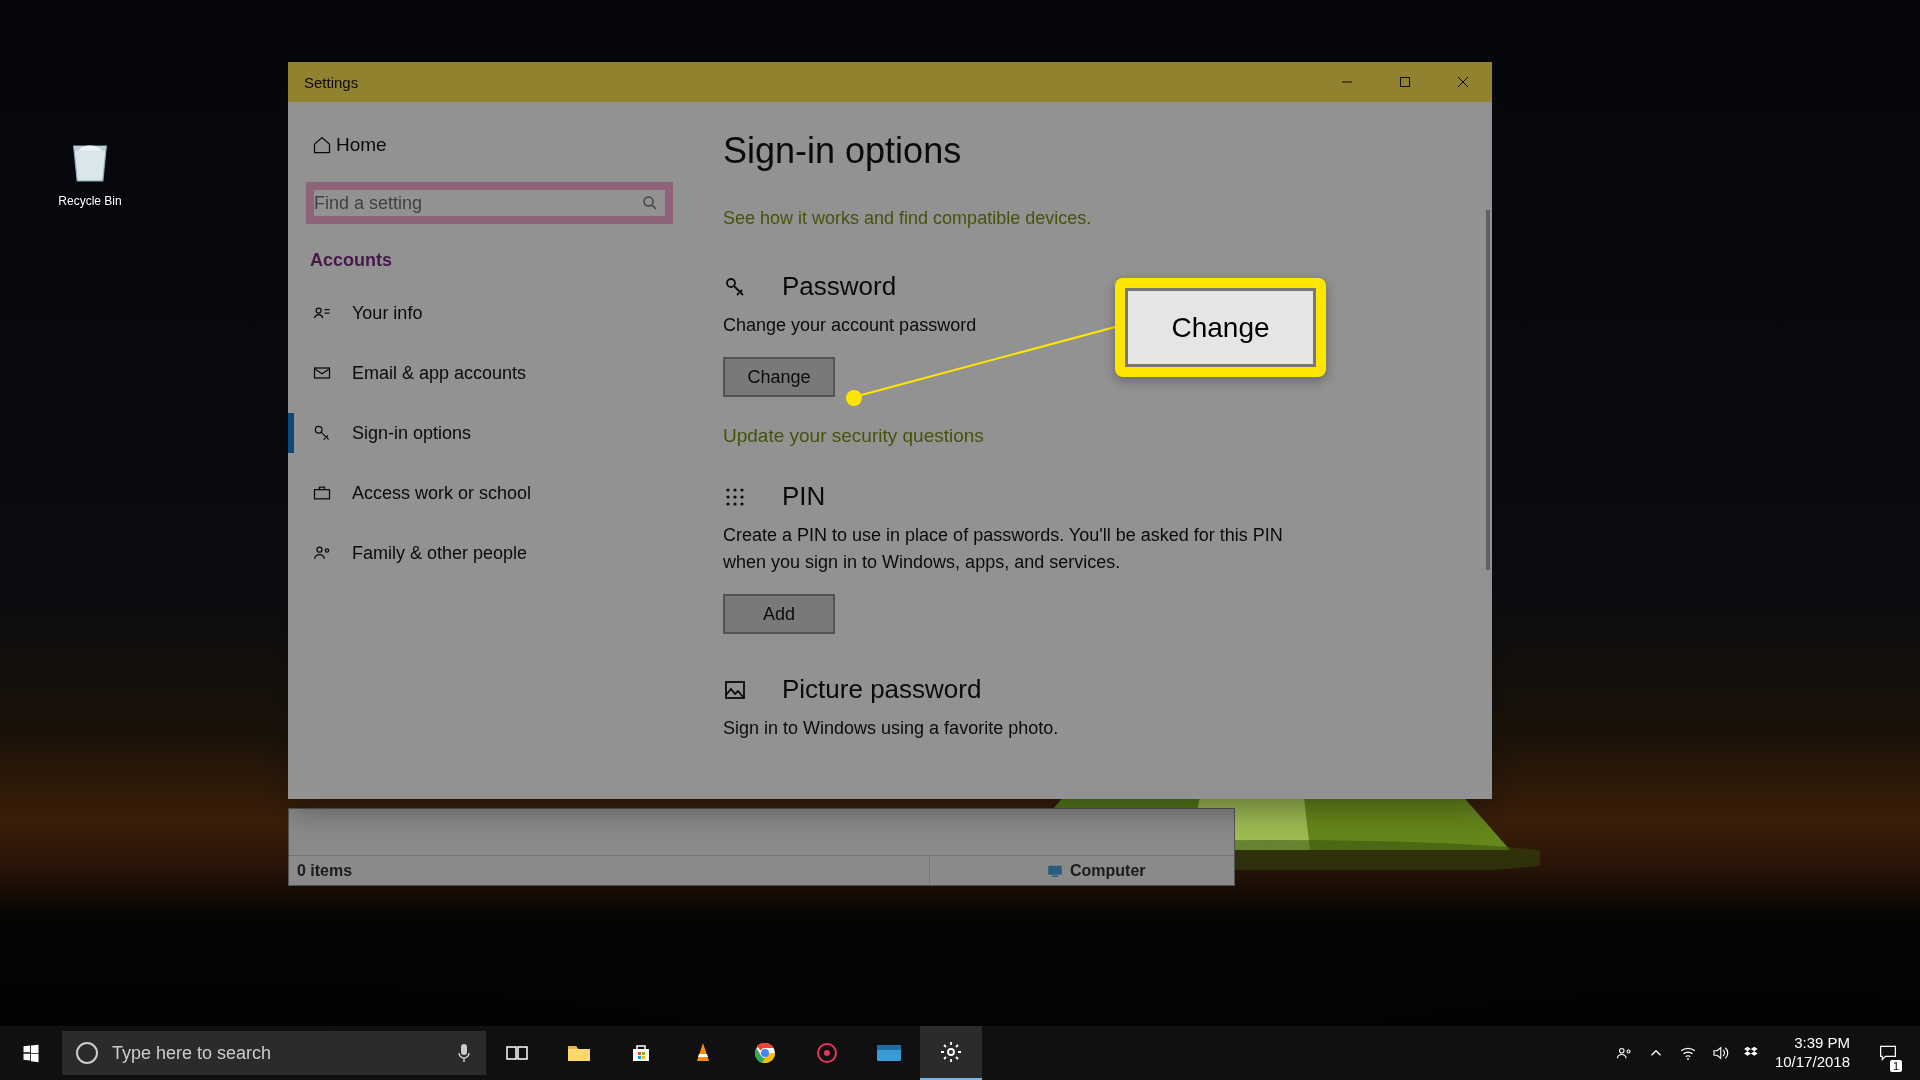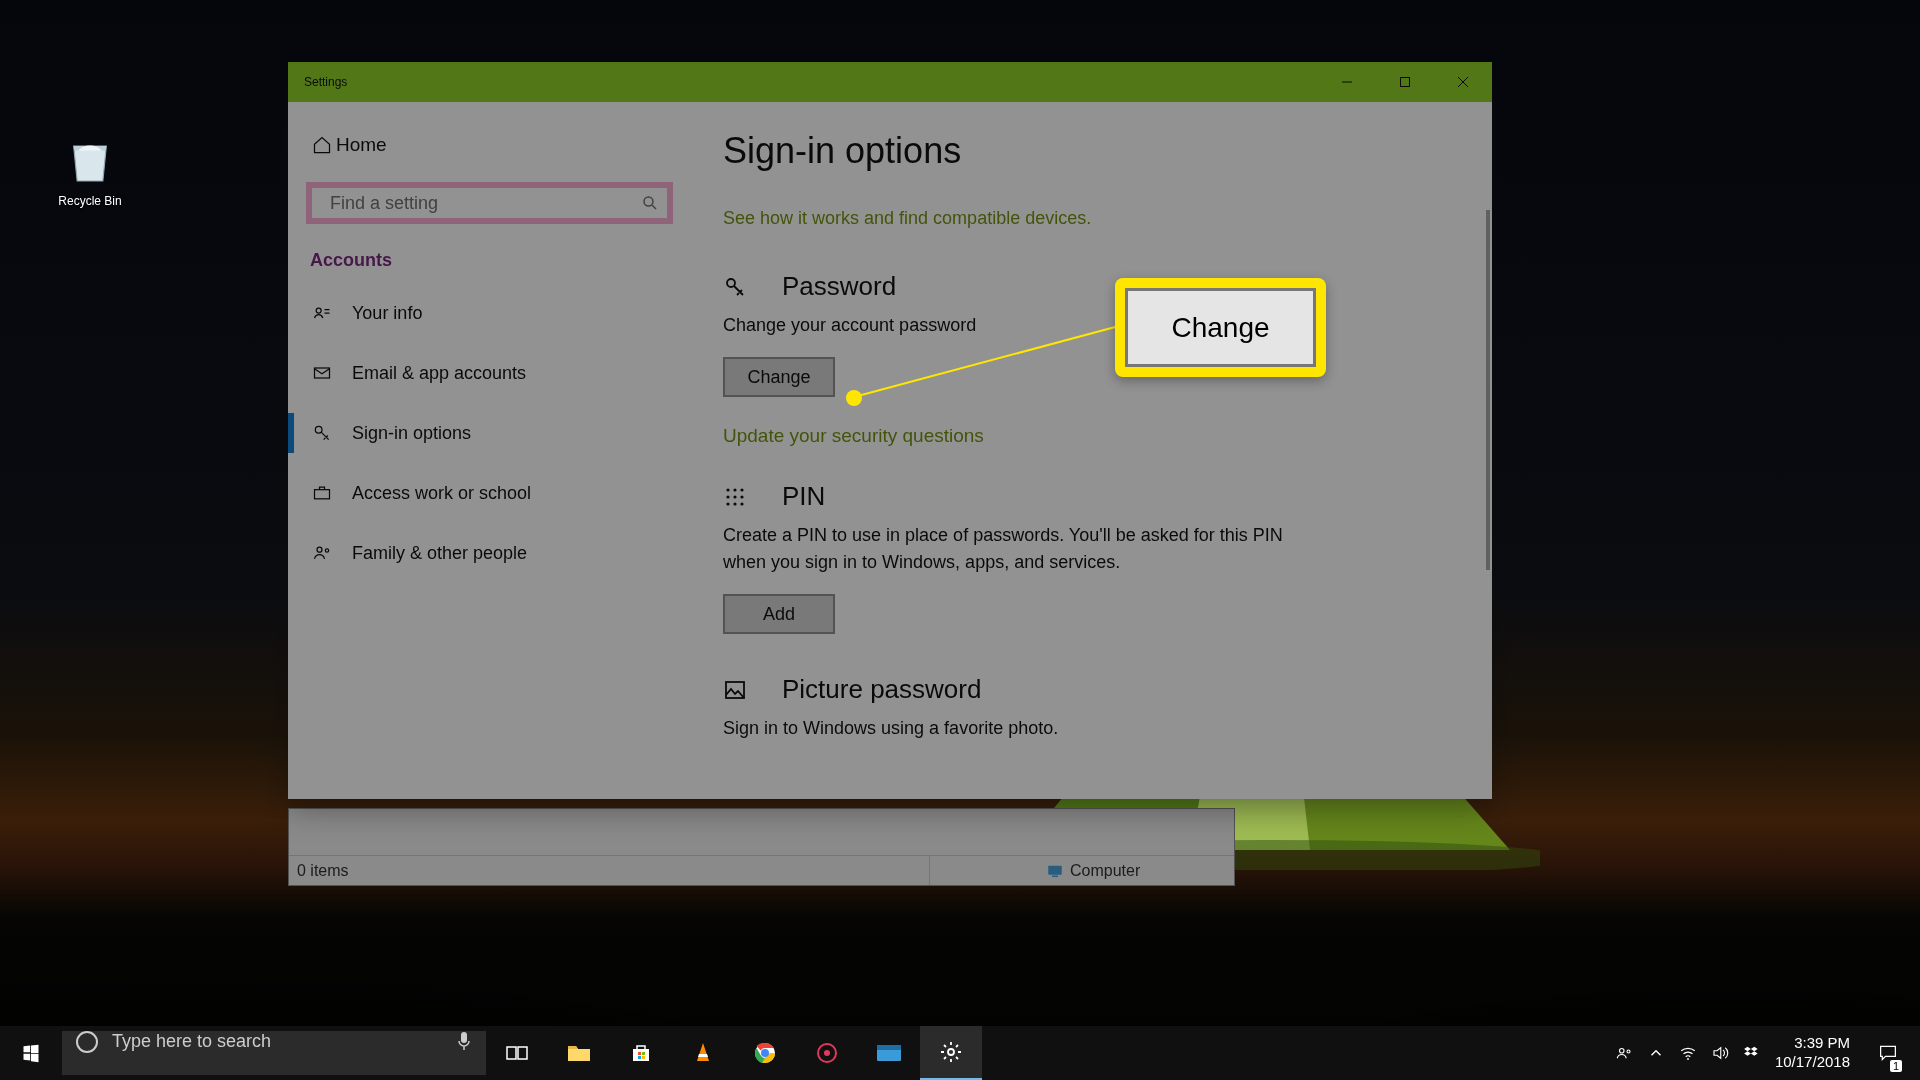--- a/index.html
+++ b/index.html
@@ -47,51 +47,51 @@
 
   
   .explorer-strip {
     position: absolute; left: 288px; top: 808px; width: 947px; height: 78px;
     background: #f0f0f0; border: 1px solid #888;
     filter: brightness(.58) contrast(.92);
   }
   .explorer-status {
     position: absolute; left:0; right:0; bottom:0; height:30px;
     background:#f0f0f0; border-top:1px solid #c8c8c8;
-    display:flex; align-items:center; font-size:16px; color:#222;
+    display:flex; align-items:center; font-size:16px; color:#222;font-weight:bold;
   }
   .explorer-status .items { padding-left:8px; flex:0 0 640px; }
   .explorer-status .divider { width:1px; height:100%; background:#c8c8c8; }
   .explorer-status .pc { display:flex; gap:6px; padding-left:116px; }
   .explorer-status .pc svg { width:18px; height:18px; }
 
   
   .settings-window {
     position: absolute; left: 288px; top: 62px; width: 1204px; height: 737px;
     background: #fff;
     box-shadow: 0 10px 30px rgba(0,0,0,.4);
     display:flex; flex-direction:column;
     filter: brightness(.58) contrast(.92);
   }
   .titlebar {
     height: 40px; display:flex; align-items:center; padding-left:16px;
-    color:#000; font-size:12px; background:#84cc16;
+    color:#000; font-size:15px; background:#fde047;
   }
   .titlebar .spacer { flex:1; }
   .winbtn { width:58px; height:40px; display:flex; align-items:center; justify-content:center; }
   .winbtn svg { width:12px; height:12px; }
 
   .body { flex:1; display:flex; min-height:0; }
 
   
   .sidebar { width:403px; background:#fff; padding:20px 18px 0 18px; display:flex; flex-direction:column; }
   .home-row { display:flex; align-items:center; gap:4px; height:46px; font-size:19px; color:#000; padding-left:6px; }
   .home-row svg { width:20px; height:20px; }
   .search-wrap { margin-top:14px; position:relative; }
-  .search { width:100%; height:42px; border:6px solid #f9a8d4; background:#fff; padding:0 40px 0 18px; font-size:18px; color:#666; }
+  .search { width:100%; height:42px; border:8px solid #f9a8d4; background:#fff; padding:0 40px 0 0; font-size:18px; color:#666; }
   .search::placeholder { color:#666; }
   .search-icon { position:absolute; right:14px; top:12px; width:18px; height:18px; color:#666; }
   .category { font-weight:600; font-size:18px; color:#701a75; margin:26px 0 12px 4px; }
   .nav { display:flex; flex-direction:column; }
   .nav-item { display:flex; align-items:center; gap:20px; height:60px; font-size:18px; color:#000; padding-left:6px; position:relative; }
   .nav-item svg { width:20px; height:20px; flex:0 0 20px; }
   .nav-item.active::before { content:""; position:absolute; left:-18px; top:10px; bottom:10px; width:6px; background:#0078d7; }
 
   
   .main { flex:1; padding:28px 40px 0 32px; position:relative; overflow:hidden; }
@@ -129,21 +129,21 @@
     background:#ffe600;
   }
 
   
   .taskbar {
     position:absolute; left:0; right:0; bottom:0; height:54px;
     background:#101010; display:flex; align-items:center; color:#fff;
   }
   .start { width:62px; height:54px; display:flex; align-items:center; justify-content:center; }
   .searchbox {
-    width:424px; height:44px; background:#2b2b2b; display:flex; 
+    width:424px; height:44px; background:#2b2b2b; display:flex; align-items:center;
     padding:0 14px; gap:14px; color:#ccc; font-size:18px;
   }
   .searchbox .circle { width:22px; height:22px; border:2px solid #ccc; border-radius:50%; }
   .searchbox .mic { margin-left:auto; }
   .tb-icon { width:62px; height:54px; display:flex; align-items:center; justify-content:center; }
   .tb-icon.active { background:#2b2b2b; border-bottom:2px solid #76b9ed; }
   .tray { margin-left:auto; display:flex; align-items:center; gap:14px; padding-right:8px; font-size:15px; }
   .tray .clock { text-align:right; line-height:1.25; }
   .tray svg { width:18px; height:18px; }
   .notif { width:48px; height:54px; display:flex; align-items:center; justify-content:center; position:relative; }

